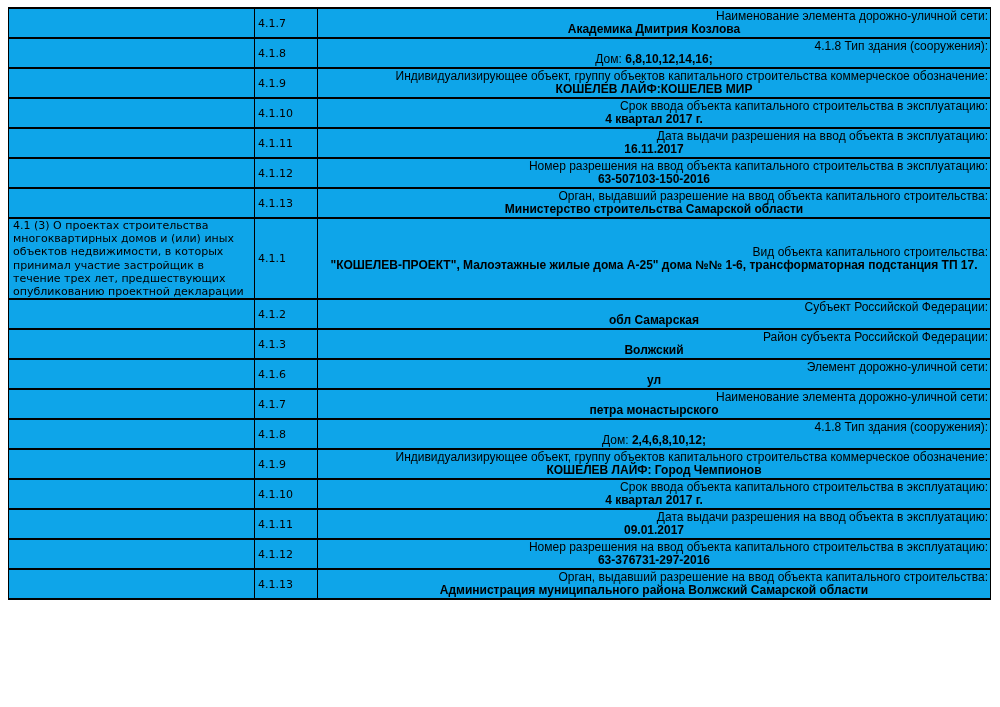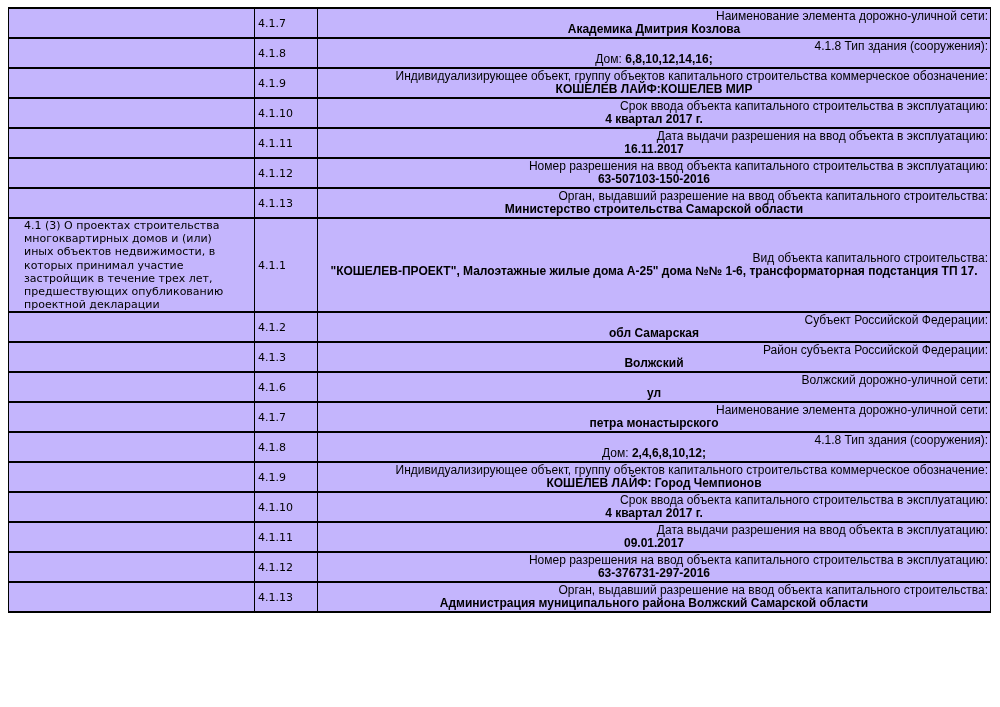--- a/index.html
+++ b/index.html
@@ -4,37 +4,37 @@
 <style>
   * { margin:0; padding:0; box-sizing:border-box; }
   html,body { background:#ffffff; }
   body {
     width:1000px; height:707px; overflow:hidden;
     color:#000; font-family:"DejaVu Sans", sans-serif;
   }
   .page { padding:7px 10px 0 8px; }
   table.decl {
     border-collapse:collapse; table-layout:fixed; width:982px;
-    background:#c4b5fd;
+    background:#0ea5e9;
   }
   col.w1 { width:246px; }
   col.w2 { width:63px; }
   col.w3 { width:673px; }
   td {
     border:solid #000;
     border-width:2px 1px;
     overflow:hidden;
     vertical-align:middle;
   }
   tr { height:27px; }
   td.c1 {
     vertical-align:top;
     font-family:"DejaVu Sans", sans-serif;
     font-size:11px; line-height:13.2px;
-    padding:0 15px;
+    padding:0 4px;
   }
   td.c2 {
     font-family:"DejaVu Sans", sans-serif;
     font-size:11px;
     padding:0 3px;
   }
   td.c3 {
     font-family:"Liberation Sans", sans-serif;
     font-size:12px; line-height:13px;
     padding:1px 2px;
@@ -132,21 +132,21 @@
     <td class="c2">4.1.3</td>
     <td class="c3">
       <div class="field-label">Район субъекта Российской Федерации:</div>
       <div class="field-value"><span></span><b>Волжский</b></div>
     </td>
   </tr>
         <tr>
     <td class="c1"></td>
     <td class="c2">4.1.6</td>
     <td class="c3">
-      <div class="field-label">Волжский дорожно-уличной сети:</div>
+      <div class="field-label">Элемент дорожно-уличной сети:</div>
       <div class="field-value"><span></span><b>ул</b></div>
     </td>
   </tr>
         <tr>
     <td class="c1"></td>
     <td class="c2">4.1.7</td>
     <td class="c3">
       <div class="field-label">Наименование элемента дорожно-уличной сети:</div>
       <div class="field-value"><span></span><b>петра монастырского</b></div>
     </td>

